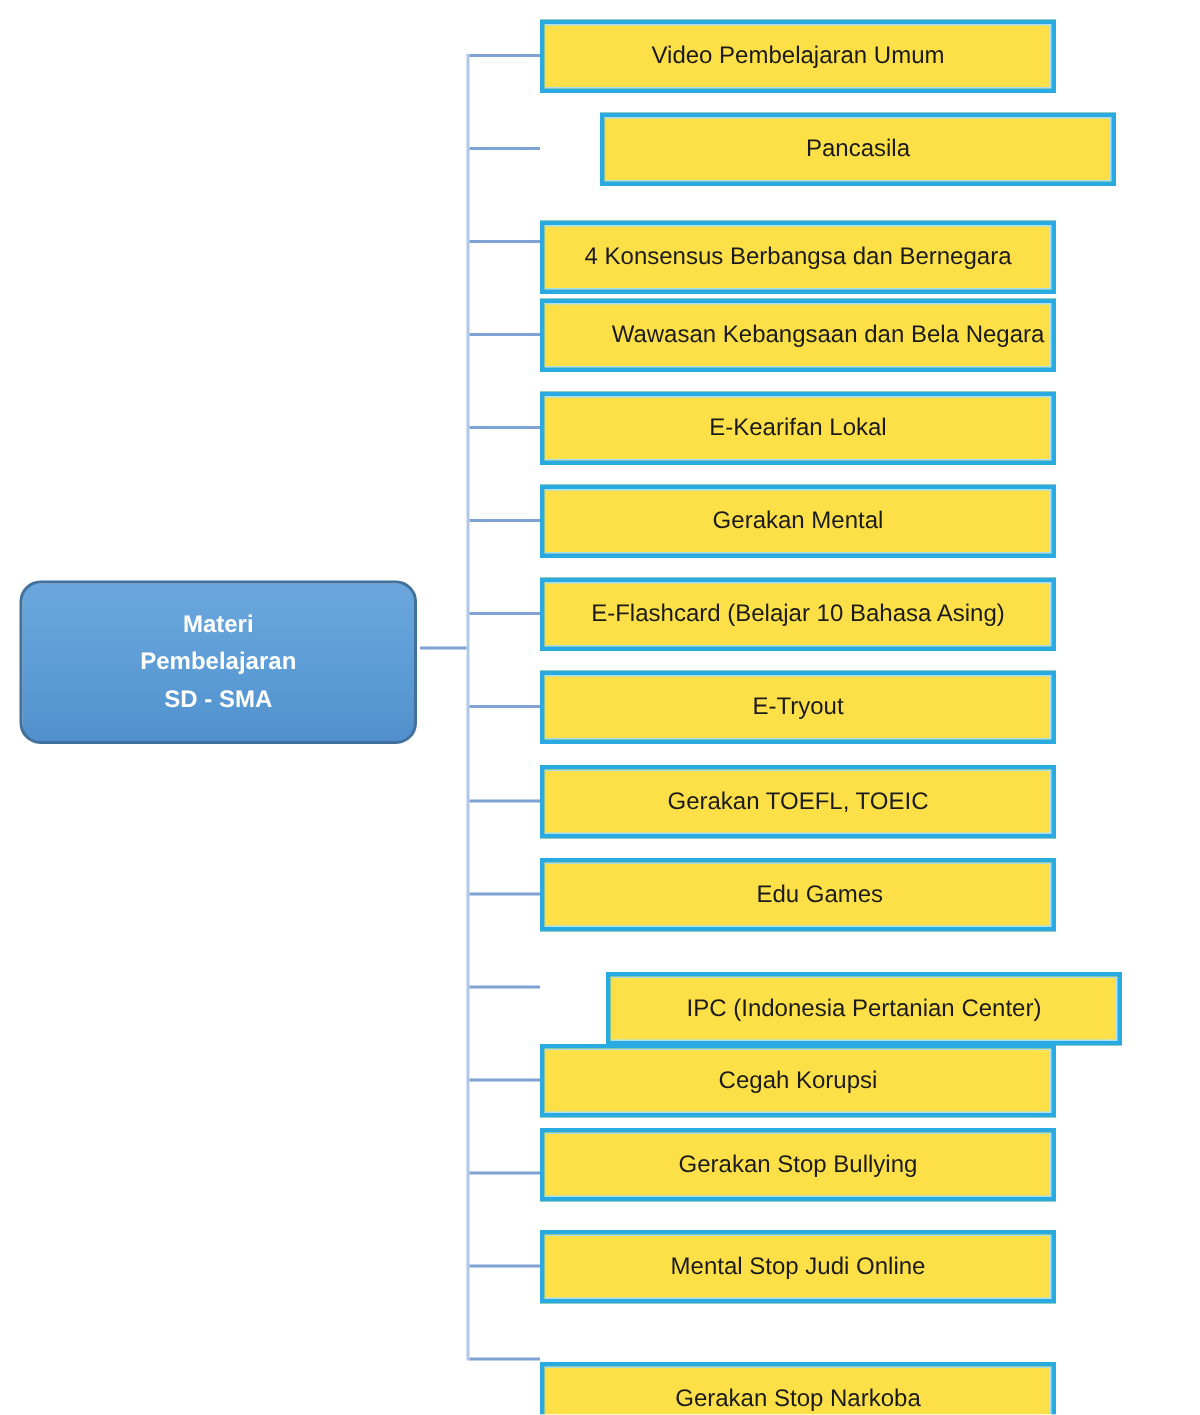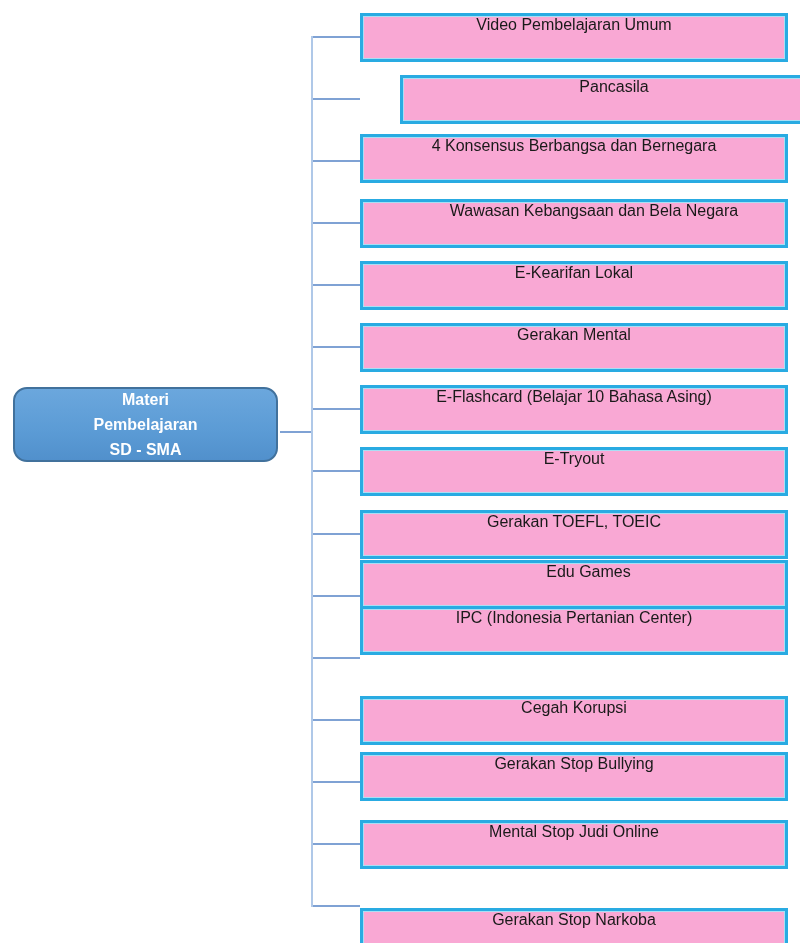--- a/index.html
+++ b/index.html
@@ -13,21 +13,21 @@
     width: 800px;
     height: 943px;
     background: #ffffff;
     overflow: hidden;
   }
   .root-node {
     position: absolute;
     left: 13px;
     top: 387px;
     width: 265px;
-    height: 75px;
+    height: 109px;
     box-sizing: border-box;
     background: linear-gradient(180deg, var(--root-fill-light) 0%, var(--root-fill) 60%, var(--root-fill-dark) 100%);
     border: 2px solid var(--root-border);
     border-radius: 14px;
     display: flex;
     align-items: center;
     justify-content: center;
     text-align: center;
   }
   .root-label {
@@ -57,27 +57,28 @@
   .branch {
     position: absolute;
     left: 313px;
     width: 47px;
     height: 2px;
     background: var(--branch-color);
   }
   .item-box {
     position: absolute;
     left: 360px;
-    width: 428px;
+    width: 344px;
     height: 49px;
     box-sizing: border-box;
-    background: #f9a8d4;
+    background: #fde047;
     border: 3px solid var(--item-border);
     box-shadow: inset 0 0 0 1px var(--item-border-inner);
     display: flex;
+    align-items: center;
     justify-content: center;
     text-align: center;
   }
   .item-label {
     color: var(--item-text);
     font-size: 16px;
     line-height: 1.1;
   }
 </style>
 </head>
@@ -97,21 +98,21 @@
   <div id="items-layer">
       <div class="branch" style="top: 36px;"></div>
       <div class="item-box" style="top: 13px;">
         <span class="item-label">Video Pembelajaran Umum</span>
       </div>
       <div class="branch" style="top: 98px;"></div>
       <div class="item-box" style="top: 75px; margin-left: 40px;">
         <span class="item-label">Pancasila</span>
       </div>
       <div class="branch" style="top: 160px;"></div>
-      <div class="item-box" style="top: 134px;">
+      <div class="item-box" style="top: 147px;">
         <span class="item-label">4 Konsensus Berbangsa dan Bernegara</span>
       </div>
       <div class="branch" style="top: 222px;"></div>
       <div class="item-box" style="top: 199px; padding-left: 40px;">
         <span class="item-label">Wawasan Kebangsaan dan Bela Negara</span>
       </div>
       <div class="branch" style="top: 284px;"></div>
       <div class="item-box" style="top: 261px;">
         <span class="item-label">E-Kearifan Lokal</span>
       </div>
@@ -125,25 +126,25 @@
       </div>
       <div class="branch" style="top: 470px;"></div>
       <div class="item-box" style="top: 447px;">
         <span class="item-label">E-Tryout</span>
       </div>
       <div class="branch" style="top: 533px;"></div>
       <div class="item-box" style="top: 510px;">
         <span class="item-label">Gerakan TOEFL, TOEIC</span>
       </div>
       <div class="branch" style="top: 595px;"></div>
-      <div class="item-box" style="top: 560px; padding-left: 29px;">
+      <div class="item-box" style="top: 572px; padding-left: 29px;">
         <span class="item-label">Edu Games</span>
       </div>
       <div class="branch" style="top: 657px;"></div>
-      <div class="item-box" style="top: 606px;">
+      <div class="item-box" style="top: 648px; margin-left: 44px;">
         <span class="item-label">IPC (Indonesia Pertanian Center)</span>
       </div>
       <div class="branch" style="top: 719px;"></div>
       <div class="item-box" style="top: 696px;">
         <span class="item-label">Cegah Korupsi</span>
       </div>
       <div class="branch" style="top: 781px;"></div>
       <div class="item-box" style="top: 752px;">
         <span class="item-label">Gerakan Stop Bullying</span>
       </div>

